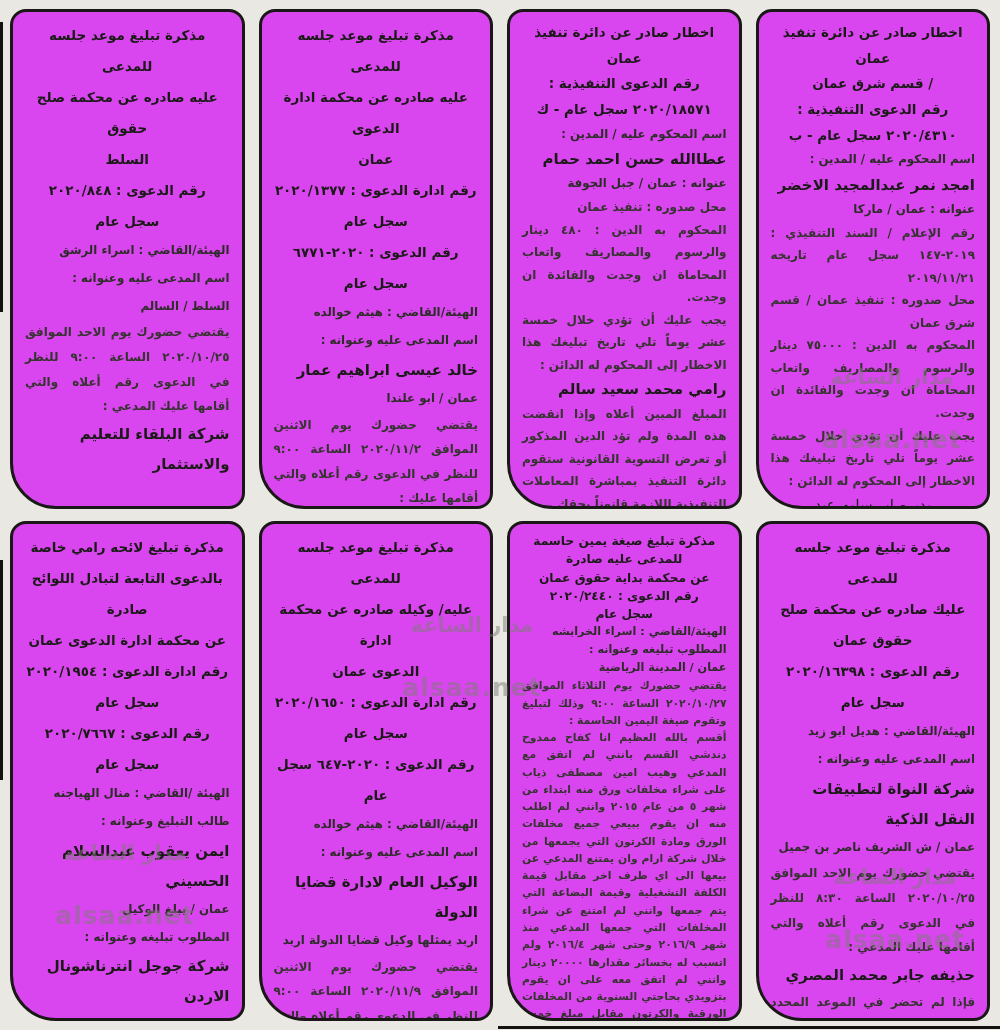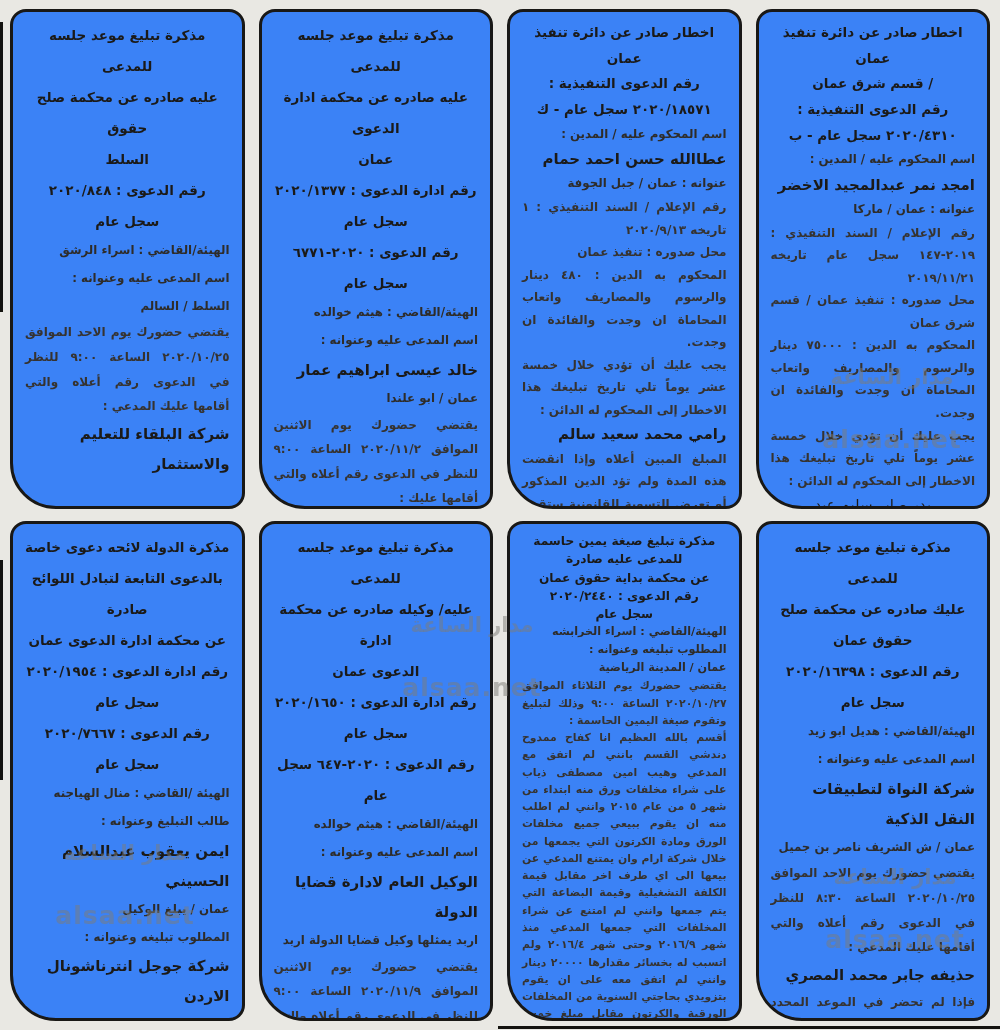--- a/index.html
+++ b/index.html
@@ -17,21 +17,21 @@
     display:grid;
     grid-template-columns:repeat(4, 1fr);
     grid-template-rows:500px 500px;
     gap:12px 14px;
   }
   .notice {
     border:3px solid #191816;
     border-radius:16px 16px 16px 46px;
     padding:8px 12px 6px 12px;
     overflow:hidden;
-    background:#3b82f6;
+    background:#d946ef;
     position:relative;
   }
   .ln { width:100%; }
   
   .ln-heading { font-weight:bold; text-align:center; font-size:13.5px; }
   
   .ln-label { font-weight:bold; text-align:right; font-size:11.8px; color:#2e2c29; }
   
   .ln-name { font-weight:bold; text-align:right; font-size:15px; letter-spacing:-0.2px; }
   .ln-name-center { font-weight:normal; text-align:center; font-size:15px; }
@@ -91,21 +91,20 @@
         <div class="ln ln-body">يجب عليك أن تؤدي خلال خمسة عشر يوماً تلي تاريخ تبليغك هذا الاخطار إلى المحكوم له الدائن :</div>
         <div class="ln ln-name-center">بدر صابر سليم عيد</div>
       </article>
       <article class="notice notice--tight">
         <div class="ln ln-heading">اخطار صادر عن دائرة تنفيذ عمان</div>
         <div class="ln ln-heading">رقم الدعوى التنفيذية :</div>
         <div class="ln ln-heading">٢٠٢٠/١٨٥٧١ سجل عام - ك</div>
         <div class="ln ln-label">اسم المحكوم عليه / المدين :</div>
         <div class="ln ln-name">عطاالله حسن احمد حمام</div>
         <div class="ln ln-label">عنوانه : عمان / جبل الجوفة</div>
-        <div class="ln ln-body">رقم الإعلام / السند التنفيذي : ١ تاريخه ٢٠٢٠/٩/١٣</div>
         <div class="ln ln-body">محل صدوره : تنفيذ عمان</div>
         <div class="ln ln-body">المحكوم به الدين : ٤٨٠ دينار والرسوم والمصاريف واتعاب المحاماة ان وجدت والفائدة ان وجدت.</div>
         <div class="ln ln-body">يجب عليك أن تؤدي خلال خمسة عشر يوماً تلي تاريخ تبليغك هذا الاخطار إلى المحكوم له الدائن :</div>
         <div class="ln ln-name">رامي محمد سعيد سالم</div>
         <div class="ln ln-body">المبلغ المبين أعلاه وإذا انقضت هذه المدة ولم تؤد الدين المذكور أو تعرض التسوية القانونية ستقوم دائرة التنفيذ بمباشرة المعاملات التنفيذية اللازمة قانوناً بحقك .</div>
       </article>
       <article class="notice notice--loose">
         <div class="ln ln-heading">مذكرة تبليغ موعد جلسه للمدعى</div>
         <div class="ln ln-heading">عليه صادره عن محكمة ادارة الدعوى</div>
         <div class="ln ln-heading">عمان</div>
@@ -162,21 +161,21 @@
         <div class="ln ln-heading">رقم ادارة الدعوى : ٢٠٢٠/١٦٥٠</div>
         <div class="ln ln-heading">سجل عام</div>
         <div class="ln ln-heading">رقم الدعوى : ٢٠٢٠-٦٤٧ سجل عام</div>
         <div class="ln ln-label">الهيئة/القاضي : هيثم خوالده</div>
         <div class="ln ln-label">اسم المدعى عليه وعنوانه :</div>
         <div class="ln ln-name">الوكيل العام لادارة قضايا الدولة</div>
         <div class="ln ln-label">اربد يمثلها وكيل قضايا الدولة اربد</div>
         <div class="ln ln-body">يقتضي حضورك يوم الاثنين الموافق ٢٠٢٠/١١/٩ الساعة ٩:٠٠ للنظر في الدعوى رقم أعلاه والتي أقامها عليك :</div>
       </article>
       <article class="notice notice--loose">
-        <div class="ln ln-heading">مذكرة الدولة لائحه دعوى خاصة</div>
+        <div class="ln ln-heading">مذكرة تبليغ لائحه رامي خاصة</div>
         <div class="ln ln-heading">بالدعوى التابعة لتبادل اللوائح صادرة</div>
         <div class="ln ln-heading">عن محكمة ادارة الدعوى عمان</div>
         <div class="ln ln-heading">رقم ادارة الدعوى : ٢٠٢٠/١٩٥٤</div>
         <div class="ln ln-heading">سجل عام</div>
         <div class="ln ln-heading">رقم الدعوى : ٢٠٢٠/٧٦٦٧ سجل عام</div>
         <div class="ln ln-label">الهيئة /القاضي : منال الهياجنه</div>
         <div class="ln ln-label">طالب التبليغ وعنوانه :</div>
         <div class="ln ln-name">ايمن يعقوب عبدالسلام الحسيني</div>
         <div class="ln ln-label">عمان / يبلغ الوكيل</div>
         <div class="ln ln-label">المطلوب تبليغه وعنوانه :</div>

